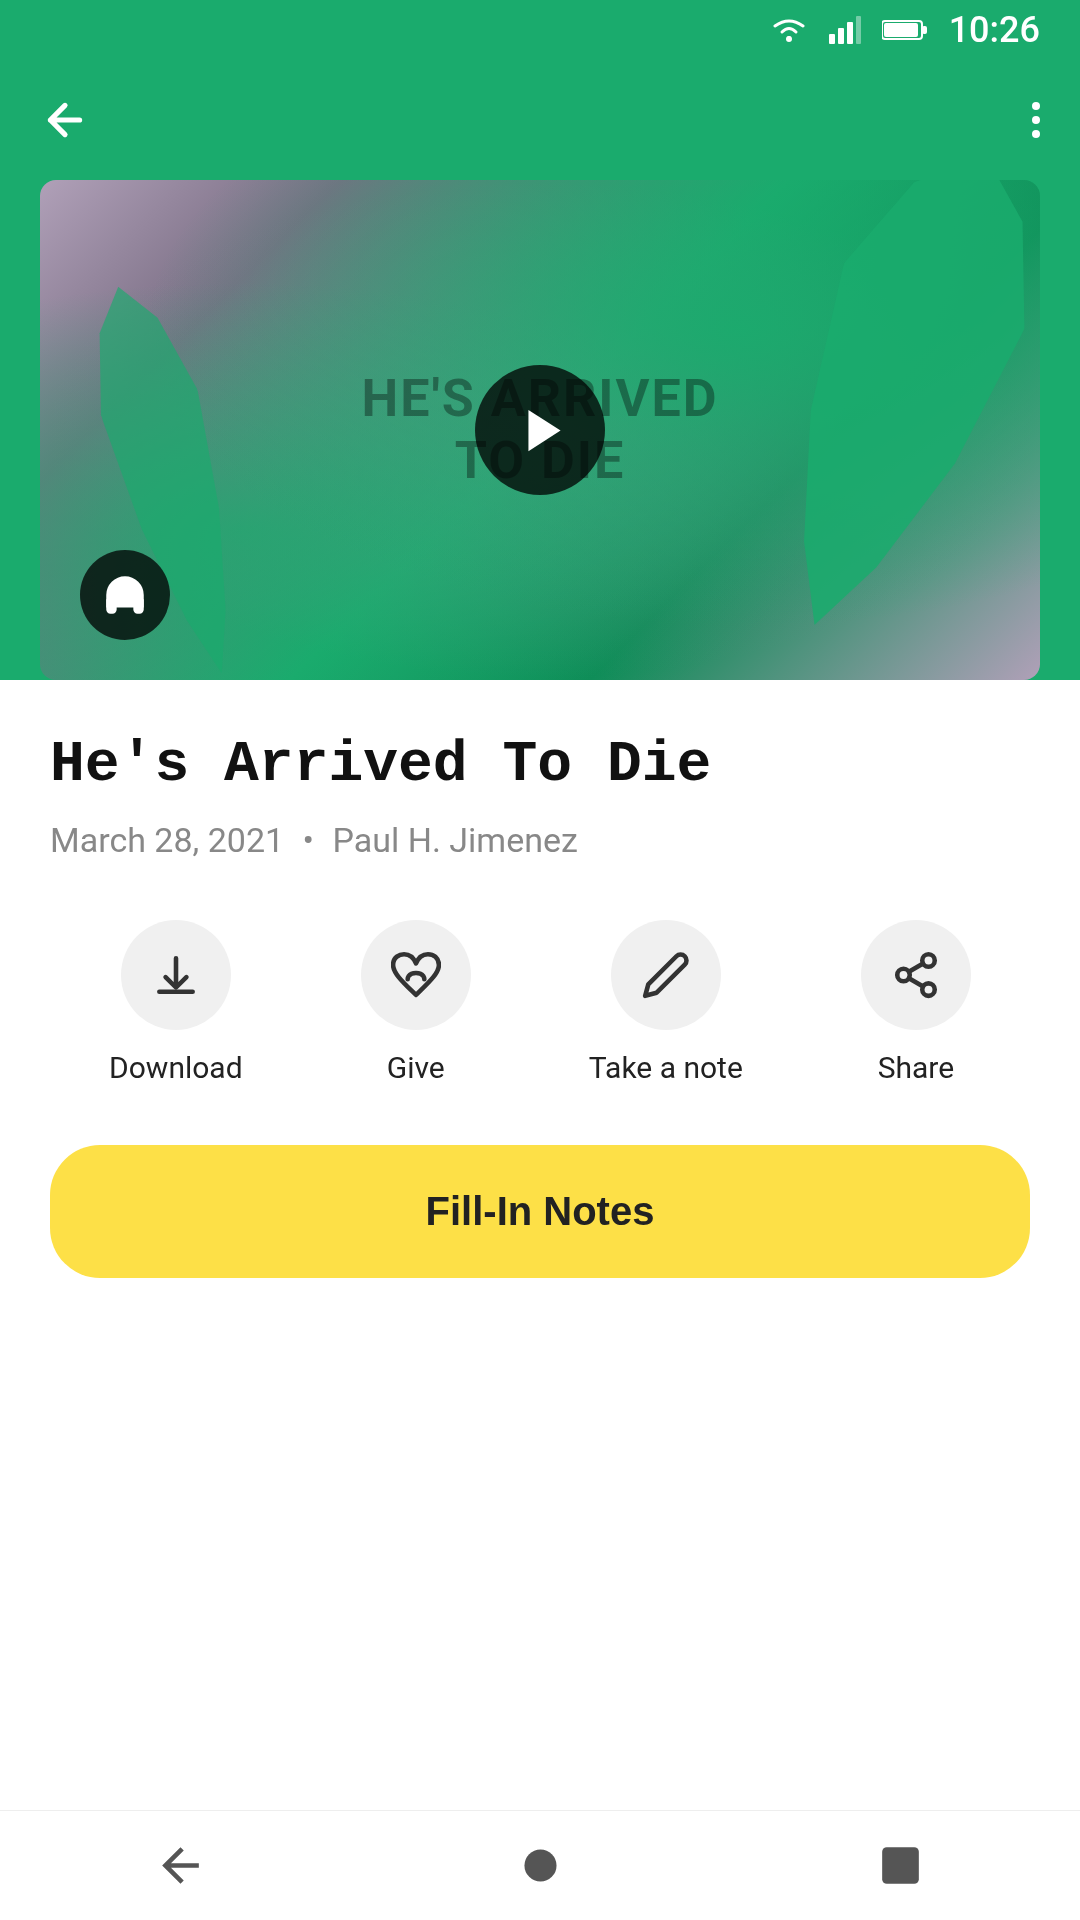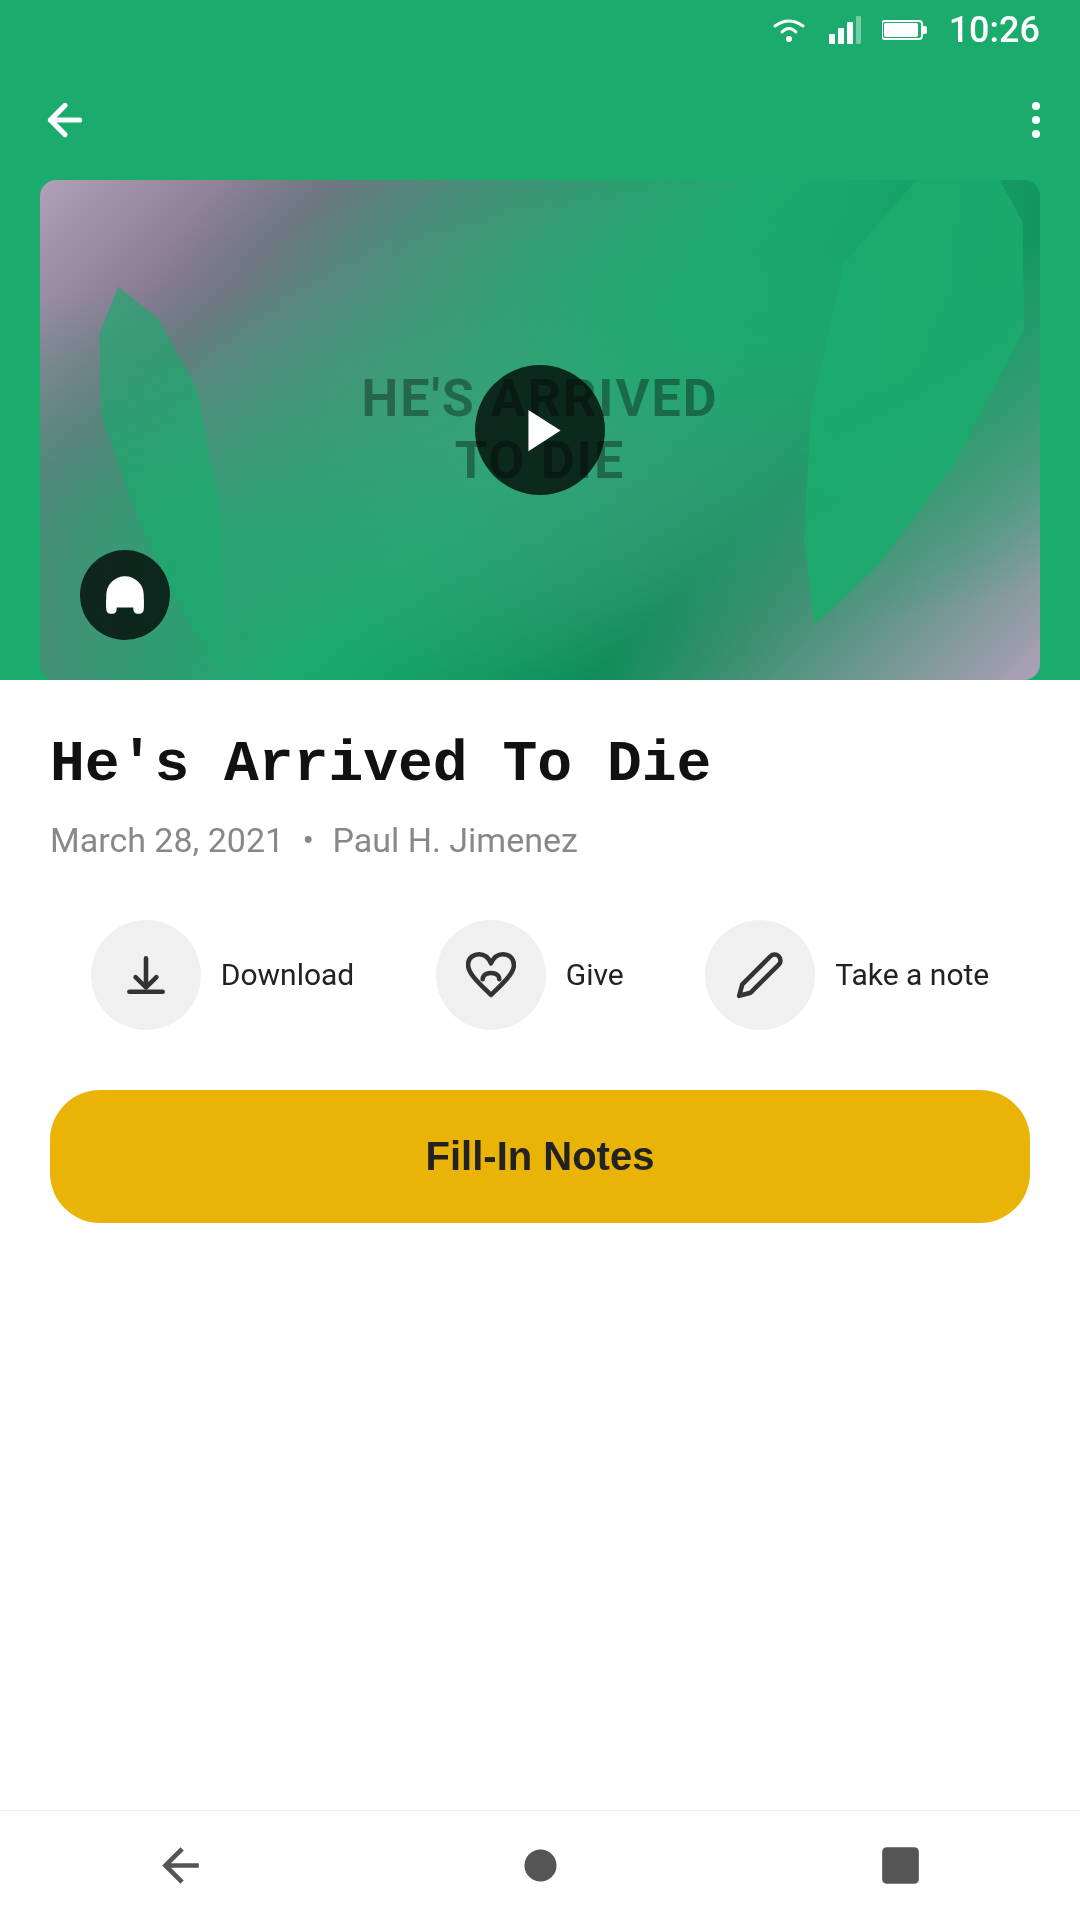--- a/index.html
+++ b/index.html
@@ -173,21 +173,21 @@
 
     
     .action-row {
       display: flex;
       justify-content: space-around;
       align-items: center;
       margin-bottom: 60px;
     }
     .action-item {
       display: flex;
-      flex-direction: row;
+      flex-direction: column;
       align-items: center;
       gap: 20px;
       cursor: pointer;
     }
     .action-circle {
       width: 110px;
       height: 110px;
       background: #f0f0f0;
       border-radius: 50%;
       display: flex;
@@ -207,21 +207,21 @@
       font-size: 30px;
       color: #222222;
       font-weight: 400;
     }
 
     
     .large-btn {
       display: block;
       width: 100%;
       padding: 44px 0;
-      background: #eab308;
+      background: #fde047;
       border: none;
       border-radius: 50px;
       font-size: 40px;
       font-weight: 700;
       color: #222222;
       text-align: center;
       cursor: pointer;
       margin-bottom: 30px;
     }
 
@@ -376,20 +376,32 @@
 
     <div class="action-item">
       <div class="action-circle">
         <svg viewBox="0 0 24 24">
           <path d="M17 3a2.828 2.828 0 1 1 4 4L7.5 20.5 2 22l1.5-5.5L17 3z"></path>
         </svg>
       </div>
       <span class="action-label">Take a note</span>
     </div>
 
+    <div class="action-item">
+      <div class="action-circle">
+        <svg viewBox="0 0 24 24">
+          <circle cx="18" cy="5" r="3"></circle>
+          <circle cx="6" cy="12" r="3"></circle>
+          <circle cx="18" cy="19" r="3"></circle>
+          <line x1="8.59" y1="13.51" x2="15.42" y2="17.49"></line>
+          <line x1="15.41" y1="6.51" x2="8.59" y2="10.49"></line>
+        </svg>
+      </div>
+      <span class="action-label">Share</span>
+    </div>
   </div>
 
   <button class="large-btn">Fill-In Notes</button>
 
 </div>
 
 <div style="height:110px;"></div>
 
 <div class="nav-bar">
   <div class="nav-btn">

